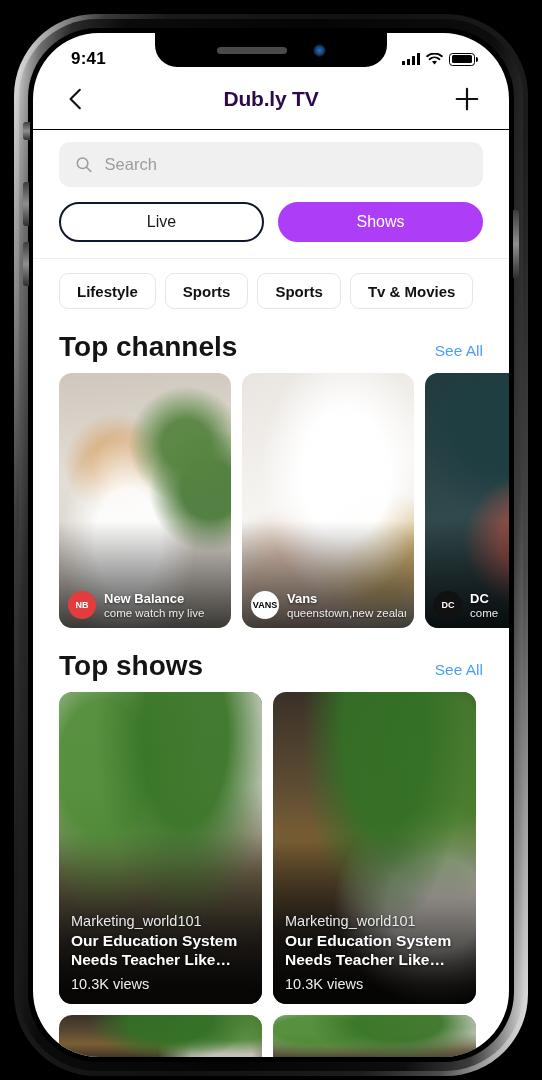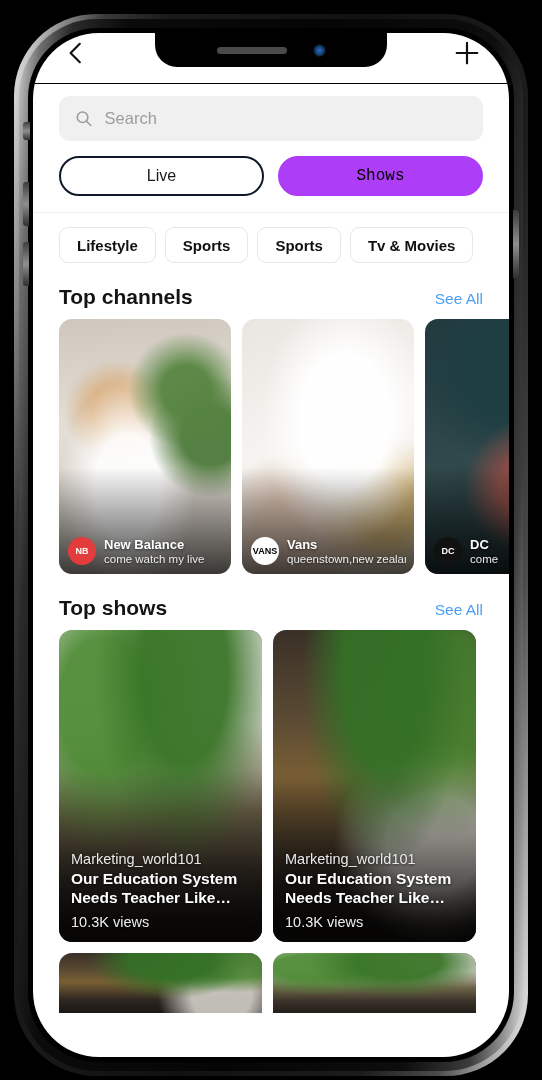--- a/index.html
+++ b/index.html
@@ -109,41 +109,41 @@
   #search-input::placeholder { color: #9c9ca1; }
 
   
   #segmented { display: flex; gap: 14px; padding: 15px 26px 0 26px; }
   .seg-btn {
     flex: 1; height: 40px; border-radius: 21px;
     display: flex; align-items: center; justify-content: center;
     font-size: 16px; cursor: pointer; border: 2px solid #0f172a;
     background: #fff; color: #1a1a1a;
   }
-  .seg-btn.active { background: #ae3df7; border-color: #ae3df7; color: #000000; font-family: Liberation Mono, monospace; }
+  .seg-btn.active { background: #ae3df7; border-color: #ae3df7; color: #ffffff; }
 
   
   #chips-divider { height: 1px; background: #efefef; margin: 16px 0 0 0; }
   #chips-row {
     display: flex; gap: 9px; padding: 14px 8px 0 26px;
     overflow: hidden; white-space: nowrap;
   }
   .chip {
     flex: 0 0 auto; height: 36px; padding: 0 17px;
     border-radius: 9px; border: 1px solid #e6e6e9; background: #fff;
     display: flex; align-items: center; justify-content: center;
     font-size: 15px; font-weight: 600; color: #111; cursor: pointer;
   }
 
   
   .section-header {
     display: flex; align-items: baseline; justify-content: space-between;
     padding: 22px 26px 10px 26px;
   }
-  .section-title { font-size: 21px; font-weight: 700; color: #141414; }
+  .section-title { font-size: 28px; font-weight: 700; color: #141414; }
   .see-all { font-size: 15.5px; color: #4a9ff5; cursor: pointer; font-weight: 400; }
 
   
   #channel-row {
     display: flex; gap: 11px; padding-left: 26px;
     overflow: hidden; white-space: nowrap;
   }
   .channel-card {
     flex: 0 0 auto; width: 172px; height: 255px;
     border-radius: 13px; overflow: hidden; position: relative; cursor: pointer;
@@ -250,20 +250,39 @@
 <div id="phone-frame">
   <div id="phone-bezel">
     <div id="phone-inner">
       <div id="screen">
 
         <div id="notch">
           <div id="speaker-grille"></div>
           <div id="front-camera"></div>
         </div>
 
+        <div id="status-bar">
+          <div id="status-time">9:41</div>
+          <div id="status-icons">
+            <div id="signal-bars">
+                <i></i>
+                <i></i>
+                <i></i>
+                <i></i>
+              </div>
+            <svg width="17" height="13" viewBox="0 0 17 13">
+              <path d="M8.5 11.6 L6.0 8.6 A4.2 4.2 0 0 1 11.0 8.6 Z" fill="#000"></path>
+              <path d="M3.6 6.2 A7.6 7.6 0 0 1 13.4 6.2" stroke="#000" stroke-width="1.9" fill="none" stroke-linecap="round"></path>
+              <path d="M1.2 3.2 A11.2 11.2 0 0 1 15.8 3.2" stroke="#000" stroke-width="1.9" fill="none" stroke-linecap="round"></path>
+            </svg>
+            <div id="battery-icon">
+                <div id="battery-fill"></div>
+              </div>
+          </div>
+        </div>
 
         <div id="app-header">
           <svg id="back-button" viewBox="0 0 24 24">
             <path d="M15.5 3.5 L7 12 L15.5 20.5" stroke="#111" stroke-width="2" fill="none" stroke-linecap="round" stroke-linejoin="round"></path>
           </svg>
           <div id="page-title">Dub.ly TV</div>
           <svg id="add-button" viewBox="0 0 24 24">
             <path d="M12 3.2 V20.8 M3.2 12 H20.8" stroke="#111" stroke-width="1.9" fill="none" stroke-linecap="round"></path>
           </svg>
         </div>

